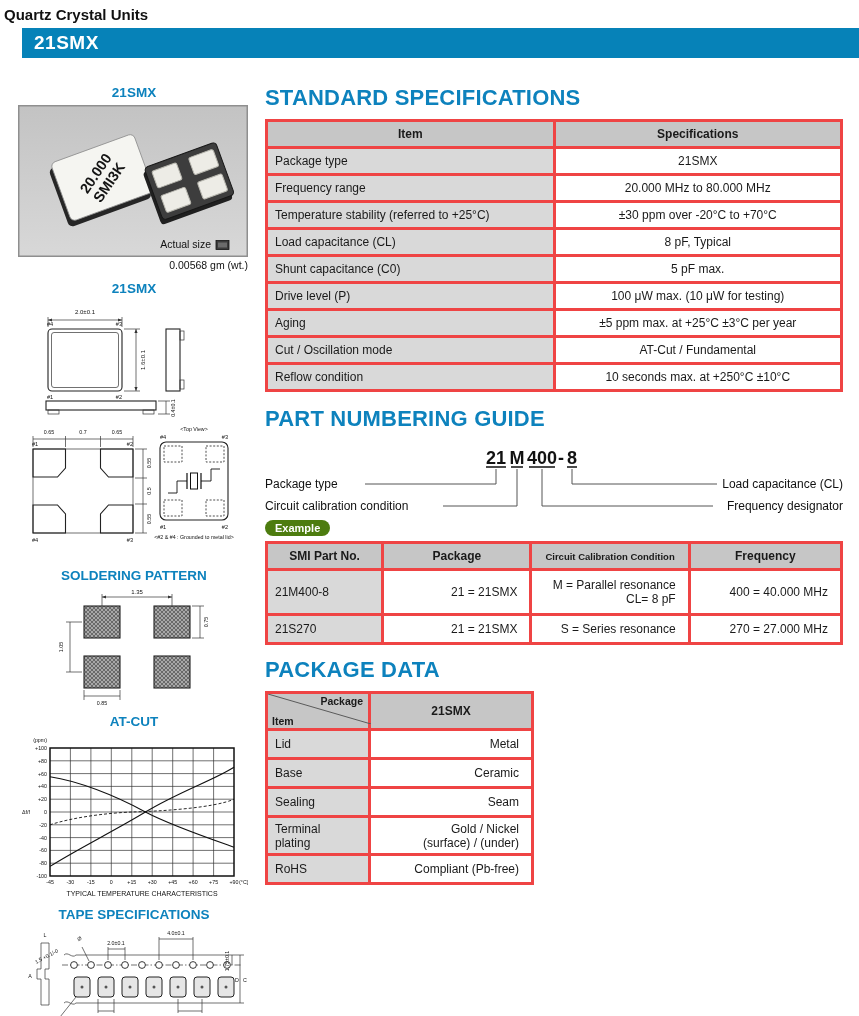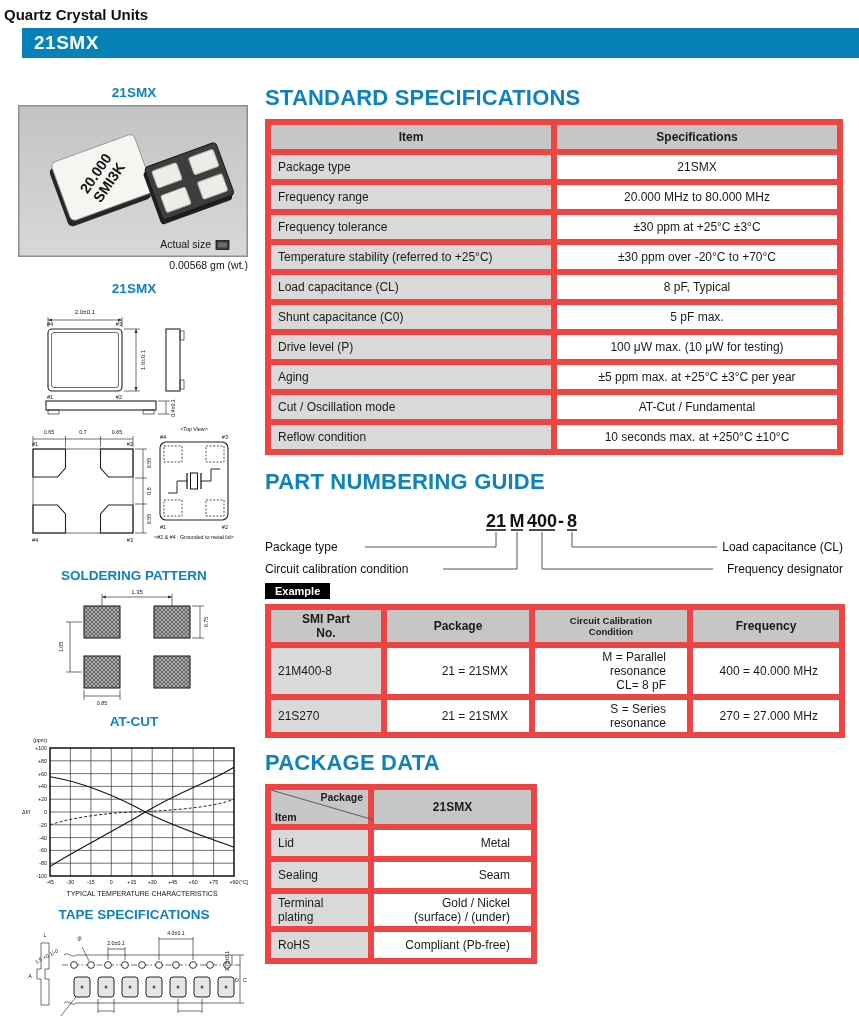--- a/index.html
+++ b/index.html
@@ -11,29 +11,29 @@
   .model-bar{position:absolute;left:22px;right:0;top:28px;height:30px;background:#0682b8;}
   .model-bar span{display:inline-block;padding:4px 0 0 12px;font-size:19px;font-weight:bold;color:#ffffff;letter-spacing:.5px;}
   .col-left{position:absolute;left:18px;top:85px;width:232px;}
   .col-right{position:absolute;left:265px;top:85px;width:580px;}
   h2.sec{margin:0 0 8px 0;font-size:22px;font-weight:bold;color:#0d82bd;letter-spacing:.2px;}
   h3.sub{margin:0 0 5px 0;font-size:13.5px;font-weight:bold;color:#0d82bd;text-align:center;}
   svg{display:block;}
   .weight{width:230px;text-align:right;font-size:10.5px;margin:2px 0 10px 0;color:#111;}
   table{border-collapse:collapse;table-layout:fixed;}
   .tbl{border:2px solid #333;}
-  .tbl th,.tbl td{border:6px solid #ef4444;font-size:12px;padding:2px 21px;}
+  .tbl th,.tbl td{border:3px solid #ef4444;font-size:12px;padding:2px 12px;}
   .tbl th{background:#c6c6c6;font-weight:bold;text-align:center;}
   .spec-table{width:578px;margin-bottom:14px;}
   .spec-table th{height:20px;}
   .spec-table td{height:20px;}
   .spec-table td.item{background:#d9d9d9;text-align:left;padding-left:7px;width:278px;}
   .spec-table td.val{text-align:center;}
-  .badge{display:inline-block;background:#000000;color:#fff;font-size:11px;font-weight:bold;
-         padding:2px 10px;border-radius:0;margin:4px 0 5px 0;text-align:right;}
+  .badge{display:inline-block;background:#4d7c0f;color:#fff;font-size:11px;font-weight:bold;
+         padding:2px 10px;border-radius:8px;margin:4px 0 5px 0;text-align:right;}
   .ex-table{width:578px;margin-bottom:12px;}
   .ex-table th{height:20px;}
   .ex-table th.small{font-size:9.5px;}
   .ex-table td{text-align:right;white-space:pre-line;}
   .ex-table td.part{background:#d9d9d9;text-align:left;padding-left:7px;}
   .ex-table tr.r1 td{height:38px;}
   .ex-table tr.r2 td{height:22px;}
   .pkg-table{width:268px;}
   .pkg-table th{height:30px;}
   .pkg-table td{height:22px;text-align:right;white-space:pre-line;}
@@ -307,24 +307,20 @@
         <th>Item</th>
         <th>Specifications</th>
       </tr>
       <tr>
             <td class="item">Package type</td>
             <td class="val">21SMX</td>
           </tr>
       <tr>
             <td class="item">Frequency range</td>
             <td class="val">20.000 MHz to 80.000 MHz</td>
-          </tr>
-      <tr>
-            <td class="item">Frequency tolerance</td>
-            <td class="val">±30 ppm at +25°C ±3°C</td>
           </tr>
       <tr>
             <td class="item">Temperature stability (referred to +25°C)</td>
             <td class="val">±30 ppm over -20°C to +70°C</td>
           </tr>
       <tr>
             <td class="item">Load capacitance (CL)</td>
             <td class="val">8 pF, Typical</td>
           </tr>
       <tr>
@@ -425,20 +421,24 @@
           <span class="c-top">Package</span>
           <span class="c-bot">Item</span>
         </th>
         <th>21SMX</th>
       </tr>
       <tr>
             <td class="item">Lid</td>
             <td>Metal</td>
           </tr>
       <tr>
+            <td class="item">Base</td>
+            <td>Ceramic</td>
+          </tr>
+      <tr>
             <td class="item">Sealing</td>
             <td>Seam</td>
           </tr>
       <tr style="height:38px">
             <td class="item">Terminal plating</td>
             <td>Gold / Nickel
 (surface) / (under)</td>
           </tr>
       <tr>
             <td class="item">RoHS</td>

